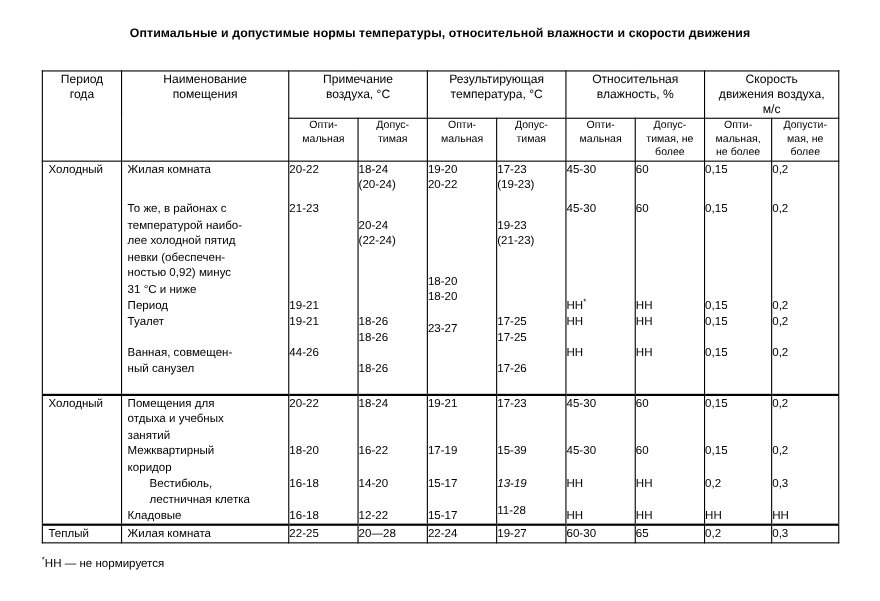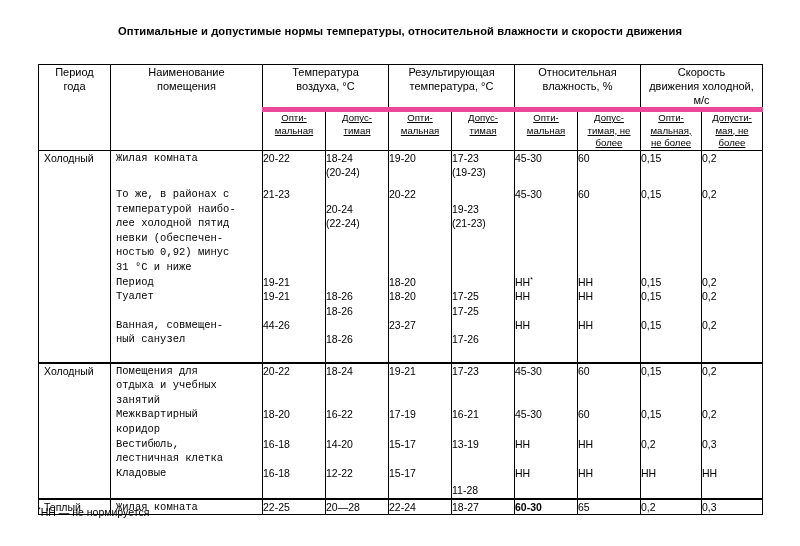--- a/index.html
+++ b/index.html
@@ -74,31 +74,31 @@
   }
 
   
   .dc {
     font-size: 10.5px;
     line-height: 14.6px;
     padding: 2px 0 2px 4px;
     vertical-align: top;
     white-space: pre-line;
   }
-  .dc.name { padding-left: 5px; font-family: Liberation Mono, monospace; }
+  .dc.name { padding-left: 5px; }
   .dc.period { padding-left: 5px; }
 
   .sub {
     vertical-align: super;
     font-size: 7px;
     line-height: 0;
   }
   tr.block-start > td { border-top: 2px solid #000; }
 
-  table.norms tr.subheader-row > td { border-top: 5px solid #ec4899; text-decoration: underline; }
+  table.norms tr.subheader-row > td { border-top: 1px solid #ec4899; }
 
   .notes {
     position: absolute;
     left: 38px;
     top: 505px;
     width: 724px;
     font-size: 10.5px;
     line-height: 15.5px;
   }
   .notes .note-line { white-space: nowrap; }
@@ -127,28 +127,28 @@
       <col style="width:63px">
       <col style="width:61px">
       <col style="width:61px">
     </colgroup>
     <thead>
       <tr>
         <td class="hg" rowspan="2" style="white-space: pre-line;">Период
 года</td>
         <td class="hg" rowspan="2" style="white-space: pre-line;">Наименование
 помещения</td>
-        <td class="hg" colspan="2" style="white-space: pre-line;">Температура
+        <td class="hg" colspan="2" style="white-space: pre-line;">Примечание
 воздуха, °С</td>
         <td class="hg" colspan="2" style="white-space: pre-line;">Результирующая
 температура, °С</td>
         <td class="hg" colspan="2" style="white-space: pre-line;">Относительная
 влажность, %</td>
         <td class="hg" colspan="2" style="white-space: pre-line;">Скорость
-движения холодной,
+движения воздуха,
 м/с</td>
       </tr>
       <tr class="subheader-row">
         <td class="hs" style="white-space: pre-line;">Опти-
 мальная</td>
         <td class="hs" style="white-space: pre-line;">Допус-
 тимая</td>
         <td class="hs" style="white-space: pre-line;">Опти-
 мальная</td>
         <td class="hs" style="white-space: pre-line;">Допус-
@@ -173,53 +173,53 @@
 температурой наибо-
 лее холодной пятид
 невки (обеспечен-
 ностью 0,92) минус
 31 °С и ниже</div><div style="white-space: pre-line;">Период</div><div style="white-space: pre-line; margin-bottom: 14px;">Туалет</div><div style="white-space: pre-line;">Ванная, совмещен-
 ный санузел</div></td>
           <td class="dc"><div style="white-space: pre-line; margin-bottom: 22px;">20-22</div><div style="white-space: pre-line; margin-bottom: 73px;">21-23</div><div style="white-space: pre-line; margin-bottom: 0px;">19-21</div><div style="white-space: pre-line; margin-bottom: 14px;">19-21</div><div style="white-space: pre-line; margin-bottom: 14.6px;">44-26</div></td>
           <td class="dc"><div style="white-space: pre-line; margin-bottom: 22px;">18-24
 (20-24)</div><div style="white-space: pre-line; margin-bottom: 58.4px;">20-24
 (22-24)</div><div style="white-space: pre-line; margin-bottom: 0px;">18-26</div><div style="white-space: pre-line; margin-bottom: 14px;">18-26</div><div style="white-space: pre-line; margin-bottom: 14.6px;">18-26</div></td>
-          <td class="dc"><div style="white-space: pre-line; margin-bottom: 22px;">19-20</div><div style="white-space: pre-line; margin-bottom: 73px;">20-22</div><div style="white-space: pre-line; margin-bottom: 0px;">18-20</div><div style="white-space: pre-line; margin-bottom: 14px;">18-20</div><div style="white-space: pre-line; margin-bottom: 17px;">23-27</div></td>
+          <td class="dc"><div style="white-space: pre-line; ">19-20</div><div style="white-space: pre-line; margin-bottom: 73px;">20-22</div><div style="white-space: pre-line; margin-bottom: 0px;">18-20</div><div style="white-space: pre-line; margin-bottom: 14px;">18-20</div><div style="white-space: pre-line; margin-bottom: 17px;">23-27</div></td>
           <td class="dc"><div style="white-space: pre-line; margin-bottom: 22px;">17-23
 (19-23)</div><div style="white-space: pre-line; margin-bottom: 58.4px;">19-23
 (21-23)</div><div style="white-space: pre-line; margin-bottom: 0px;">17-25</div><div style="white-space: pre-line; margin-bottom: 14px;">17-25</div><div style="white-space: pre-line; margin-bottom: 14.6px;">17-26</div></td>
           <td class="dc"><div style="white-space: pre-line; margin-bottom: 22px;">45-30</div><div style="white-space: pre-line; margin-bottom: 73px;">45-30</div><div style="white-space: pre-line; margin-bottom: 0px;">НН<span class="sub">*</span></div><div style="white-space: pre-line; margin-bottom: 14px;">НН</div><div style="white-space: pre-line; margin-bottom: 14.6px;">НН</div></td>
           <td class="dc"><div style="white-space: pre-line; margin-bottom: 22px;">60</div><div style="white-space: pre-line; margin-bottom: 73px;">60</div><div style="white-space: pre-line; margin-bottom: 0px;">НН</div><div style="white-space: pre-line; margin-bottom: 14px;">НН</div><div style="white-space: pre-line; margin-bottom: 14.6px;">НН</div></td>
           <td class="dc"><div style="white-space: pre-line; margin-bottom: 22px;">0,15</div><div style="white-space: pre-line; margin-bottom: 73px;">0,15</div><div style="white-space: pre-line; margin-bottom: 0px;">0,15</div><div style="white-space: pre-line; margin-bottom: 14px;">0,15</div><div style="white-space: pre-line; margin-bottom: 14.6px;">0,15</div></td>
           <td class="dc"><div style="white-space: pre-line; margin-bottom: 22px;">0,2</div><div style="white-space: pre-line; margin-bottom: 73px;">0,2</div><div style="white-space: pre-line; margin-bottom: 0px;">0,2</div><div style="white-space: pre-line; margin-bottom: 14px;">0,2</div><div style="white-space: pre-line; margin-bottom: 14.6px;">0,2</div></td>
         </tr>
         <tr class="block-start">
           <td class="dc period">Холодный</td>
           <td class="dc name"><div style="white-space: pre-line;">Помещения для
 отдыха и учебных
 занятий</div><div style="white-space: pre-line;">Межквартирный
-коридор</div><div style="white-space: pre-line;">Вестибюль,
+коридор</div><div style="white-space: pre-line; margin-left: 20px;">Вестибюль,
 лестничная клетка</div><div style="white-space: pre-line;">Кладовые</div></td>
           <td class="dc"><div style="white-space: pre-line; margin-bottom: 29.2px;">20-22</div><div style="white-space: pre-line; margin-bottom: 14.6px;">18-20</div><div style="white-space: pre-line; margin-bottom: 14.6px;">16-18</div><div style="white-space: pre-line; margin-bottom: 0px;">16-18</div></td>
           <td class="dc"><div style="white-space: pre-line; margin-bottom: 29.2px;">18-24</div><div style="white-space: pre-line; margin-bottom: 14.6px;">16-22</div><div style="white-space: pre-line; margin-bottom: 14.6px;">14-20</div><div style="white-space: pre-line; margin-bottom: 0px;">12-22</div></td>
           <td class="dc"><div style="white-space: pre-line; margin-bottom: 29.2px;">19-21</div><div style="white-space: pre-line; margin-bottom: 14.6px;">17-19</div><div style="white-space: pre-line; margin-bottom: 14.6px;">15-17</div><div style="white-space: pre-line; margin-bottom: 0px;">15-17</div></td>
-          <td class="dc"><div style="white-space: pre-line; margin-bottom: 29.2px;">17-23</div><div style="white-space: pre-line; margin-bottom: 14.6px;">16-21</div><div style="white-space: pre-line; margin-bottom: 32px;">13-19</div><div style="white-space: pre-line; margin-bottom: 0px;">11-28</div></td>
+          <td class="dc"><div style="white-space: pre-line; margin-bottom: 29.2px;">17-23</div><div style="white-space: pre-line; margin-bottom: 14.6px;">15-39</div><div style="white-space: pre-line; margin-bottom: 10px; font-style: italic;">13-19</div><div style="white-space: pre-line; margin-bottom: 0px;">11-28</div></td>
           <td class="dc"><div style="white-space: pre-line; margin-bottom: 29.2px;">45-30</div><div style="white-space: pre-line; margin-bottom: 14.6px;">45-30</div><div style="white-space: pre-line; margin-bottom: 14.6px;">НН</div><div style="white-space: pre-line; margin-bottom: 0px;">НН</div></td>
           <td class="dc"><div style="white-space: pre-line; margin-bottom: 29.2px;">60</div><div style="white-space: pre-line; margin-bottom: 14.6px;">60</div><div style="white-space: pre-line; margin-bottom: 14.6px;">НН</div><div style="white-space: pre-line; margin-bottom: 0px;">НН</div></td>
           <td class="dc"><div style="white-space: pre-line; margin-bottom: 29.2px;">0,15</div><div style="white-space: pre-line; margin-bottom: 14.6px;">0,15</div><div style="white-space: pre-line; margin-bottom: 14.6px;">0,2</div><div style="white-space: pre-line; margin-bottom: 0px;">НН</div></td>
           <td class="dc"><div style="white-space: pre-line; margin-bottom: 29.2px;">0,2</div><div style="white-space: pre-line; margin-bottom: 14.6px;">0,2</div><div style="white-space: pre-line; margin-bottom: 14.6px;">0,3</div><div style="white-space: pre-line; margin-bottom: 0px;">НН</div></td>
         </tr>
         <tr class="block-start">
           <td class="dc period">Теплый</td>
           <td class="dc name"><div style="white-space: pre-line;">Жилая комната</div></td>
           <td class="dc"><div style="white-space: pre-line; margin-bottom: 0px;">22-25</div></td>
           <td class="dc"><div style="white-space: pre-line; margin-bottom: 0px;">20—28</div></td>
           <td class="dc"><div style="white-space: pre-line; margin-bottom: 0px;">22-24</div></td>
-          <td class="dc"><div style="white-space: pre-line; margin-bottom: 0px;">18-27</div></td>
-          <td class="dc"><div style="white-space: pre-line; margin-bottom: 0px; font-weight: bold;">60-30</div></td>
+          <td class="dc"><div style="white-space: pre-line; margin-bottom: 0px;">19-27</div></td>
+          <td class="dc"><div style="white-space: pre-line; margin-bottom: 0px;">60-30</div></td>
           <td class="dc"><div style="white-space: pre-line; margin-bottom: 0px;">65</div></td>
           <td class="dc"><div style="white-space: pre-line; margin-bottom: 0px;">0,2</div></td>
           <td class="dc"><div style="white-space: pre-line; margin-bottom: 0px;">0,3</div></td>
         </tr>
       </tbody>
   </table>
 
   <div class="notes">
     <div class="note-line"><span class="sub">*</span><span>НН — не нормируется</span></div>
   </div>

